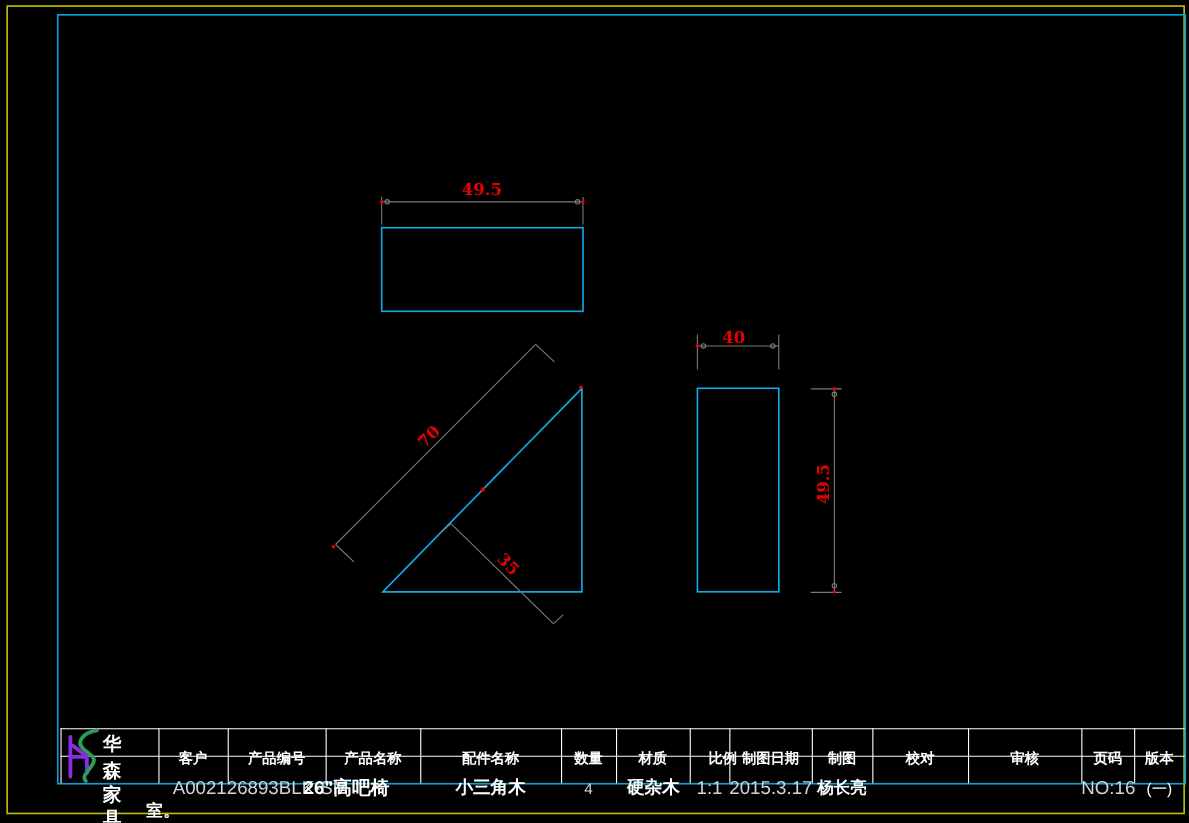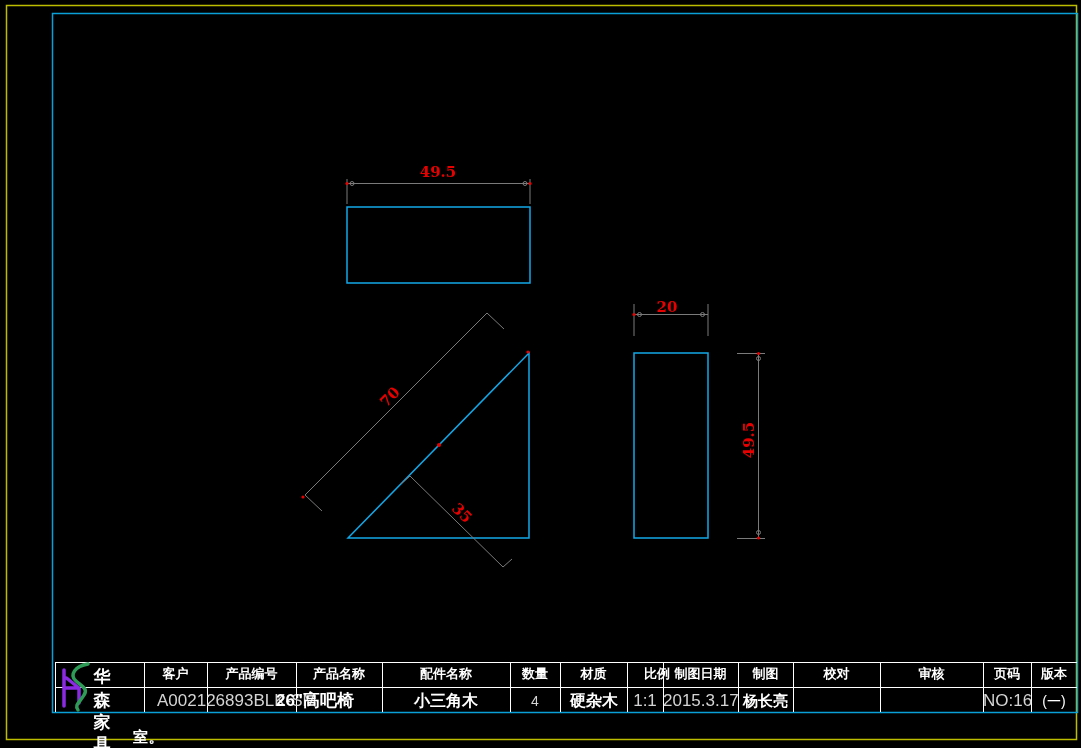--- a/index.html
+++ b/index.html
@@ -22,21 +22,21 @@
   svg{position:absolute;left:0;top:0;}
   .yellow{stroke:var(--frame-yellow);fill:none;stroke-width:1.5;}
   .cyanb{stroke:var(--frame-cyan);fill:none;stroke-width:1.5;}
   .tgrid line{stroke:var(--line-white);stroke-width:1;}
   .shapes{stroke:var(--shape-cyan);fill:none;stroke-width:1.5;}
   .dims path{stroke:var(--dim-gray);fill:none;stroke-width:1;}
   .dims circle.o{stroke:var(--dim-gray);fill:none;stroke-width:1;}
   .dims circle.r{fill:var(--dim-red);stroke:none;}
   .logo-p{stroke:var(--logo-purple);fill:none;stroke-width:3.5;stroke-linecap:round;}
   .logo-g{stroke:var(--logo-green);fill:none;stroke-width:3.5;stroke-linecap:round;}
-  .txt{position:absolute;color:var(--text-white);white-space:nowrap;}
+  .txt{position:absolute;color:var(--text-white);white-space:nowrap;margin-top:16px;}
   .th{top:665px;height:18px;line-height:18px;text-align:center;font-size:13px;font-weight:bold;}
   .td{top:691px;height:20px;line-height:20px;text-align:center;}
   .latin{color:var(--text-gray);font-size:17px;font-weight:normal;}
   .cjk{font-weight:bold;font-size:16px;}
   .dimlbl{position:absolute;color:var(--dim-red);font-family:"DejaVu Serif",serif;
           font-weight:bold;font-size:15px;text-align:center;height:16px;line-height:16px;}
   .note{position:absolute;left:133px;color:var(--text-white);font-weight:bold;
         font-size:15px;letter-spacing:0.5px;white-space:nowrap;}
   .co{position:absolute;left:93px;width:18px;text-align:center;font-weight:bold;
       font-size:17px;color:var(--text-white);height:20px;line-height:20px;}
@@ -105,21 +105,21 @@
 
     <g>
       <path class="logo-p" d="M64 670 V706 M64 688 H79 M79 688 V703 M66.5 678 L79 688"></path>
       <path class="logo-g" d="M88 664 C75 666 69 675 76 681 C83 687 88 689 84 695 C80 702 74 705 78 710"></path>
     </g>
   </svg>
 
   <div class="dimlbl" style="left:408px;top:164px;width:60px;">49.5</div>
   <div class="dimlbl" style="left:368px;top:389px;width:44px;transform:rotate(-45deg);">70</div>
   <div class="dimlbl" style="left:440px;top:505px;width:44px;transform:rotate(45deg);">35</div>
-  <div class="dimlbl" style="left:642px;top:299px;width:50px;">20</div>
+  <div class="dimlbl" style="left:642px;top:299px;width:50px;">40</div>
   <div class="dimlbl" style="left:723px;top:432px;width:52px;transform:rotate(-90deg);">49.5</div>
 
   <div class="txt th" style="left:144px;width:63px;">客户</div>
   <div class="txt th" style="left:207px;width:89px;">产品编号</div>
   <div class="txt th" style="left:296px;width:86px;">产品名称</div>
   <div class="txt th" style="left:382px;width:128px;">配件名称</div>
   <div class="txt th" style="left:510px;width:50px;">数量</div>
   <div class="txt th" style="left:560px;width:67px;">材质</div>
   <div class="txt th" style="left:639px;width:36px;">比例</div>
   <div class="txt th" style="left:663px;width:75px;text-align:center;">制图日期</div>

